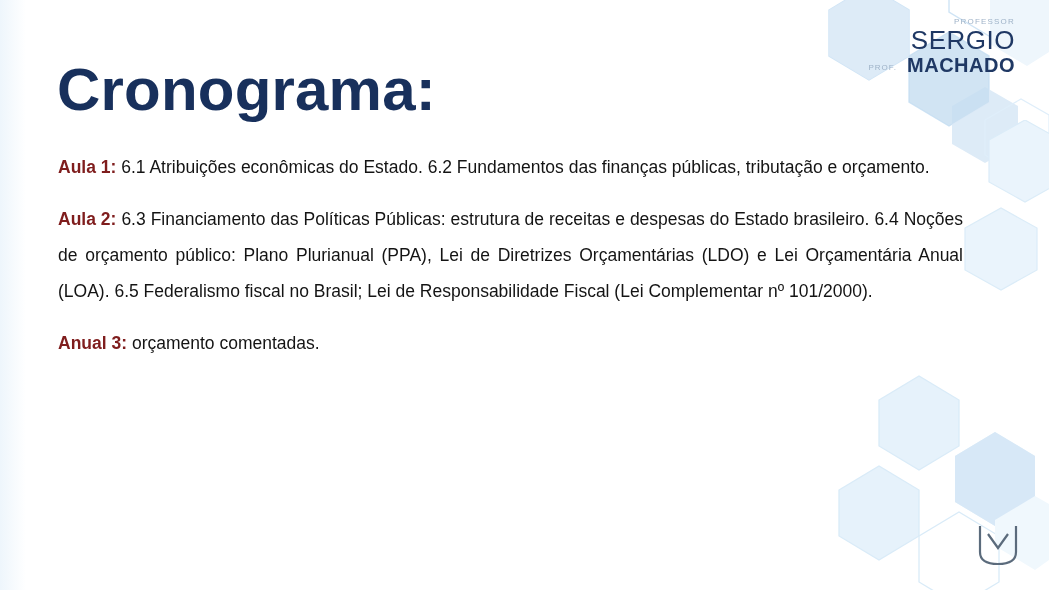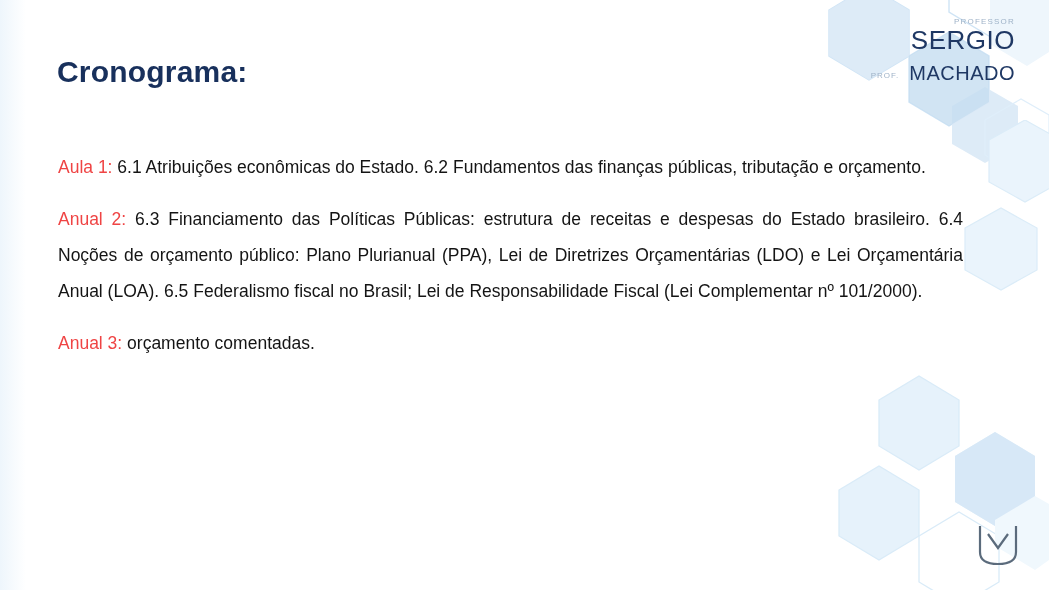--- a/index.html
+++ b/index.html
@@ -78,41 +78,40 @@
     margin-top: 2px;
   }
   .brand-pre2 {
     font-size: 8px;
     letter-spacing: 1px;
     color: #9fb3c8;
     padding-bottom: 3px;
   }
   .brand-name2 {
     font-size: 20px;
-    font-weight: normal;
+    font-weight: bold;
     color: #1f3864;
     letter-spacing: 0.5px;
-    margin-top: 8px;
   }
 
   
   .monogram {
     position: absolute;
     right: 30px;
     bottom: 22px;
     width: 42px;
     height: 46px;
   }
 
   
   .title {
     position: absolute;
     left: 57px;
     top: 55px;
-    font-size: 30px;
+    font-size: 60px;
     font-weight: bold;
     color: #18305c;
     letter-spacing: 0.2px;
     margin: 0;
   }
   .body {
     position: absolute;
     left: 58px;
     top: 150px;
     width: 905px;
@@ -125,22 +124,22 @@
     margin: 0 0 16px 0;
     color: #141414;
   }
   .para:last-child {
     margin-bottom: 0;
   }
   .para.nojust {
     text-align: left;
   }
   .lead {
-    font-weight: normal;
-    color: #ef4444;
+    font-weight: bold;
+    color: #7f1d1d;
   }
 </style>
 </head>
 <body>
 
 <div class="slide">
 
   <svg class="deco deco-top-right" viewBox="0 0 340 230">
     <g fill="none" stroke="#cfe4f5" stroke-width="1.4">
       <polygon points="120,10 160,-14 200,10 200,56 160,80 120,56"></polygon>
@@ -216,20 +215,20 @@
     <path d="M11 12 L21 26 L31 12" fill="none" stroke="#5b6b7c" stroke-width="2.2"></path>
   </svg>
 
   <h1 class="title">Cronograma:</h1>
 
   <div class="body">
     <p class="para">
       <span class="lead">Aula 1:</span><span> 6.1 Atribuições econômicas do Estado. 6.2 Fundamentos das finanças públicas, tributação e orçamento.</span>
     </p>
     <p class="para">
-      <span class="lead">Anual 2:</span><span> 6.3 Financiamento das Políticas Públicas: estrutura de receitas e despesas do Estado brasileiro. 6.4 Noções de orçamento público: Plano Plurianual (PPA), Lei de Diretrizes Orçamentárias (LDO) e Lei Orçamentária Anual (LOA). 6.5 Federalismo fiscal no Brasil; Lei de Responsabilidade Fiscal (Lei Complementar nº 101/2000).</span>
+      <span class="lead">Aula 2:</span><span> 6.3 Financiamento das Políticas Públicas: estrutura de receitas e despesas do Estado brasileiro. 6.4 Noções de orçamento público: Plano Plurianual (PPA), Lei de Diretrizes Orçamentárias (LDO) e Lei Orçamentária Anual (LOA). 6.5 Federalismo fiscal no Brasil; Lei de Responsabilidade Fiscal (Lei Complementar nº 101/2000).</span>
     </p>
     <p class="para nojust">
       <span class="lead">Anual 3:</span><span> orçamento comentadas.</span>
     </p>
   </div>
 
 </div>
 
 </body></html>

